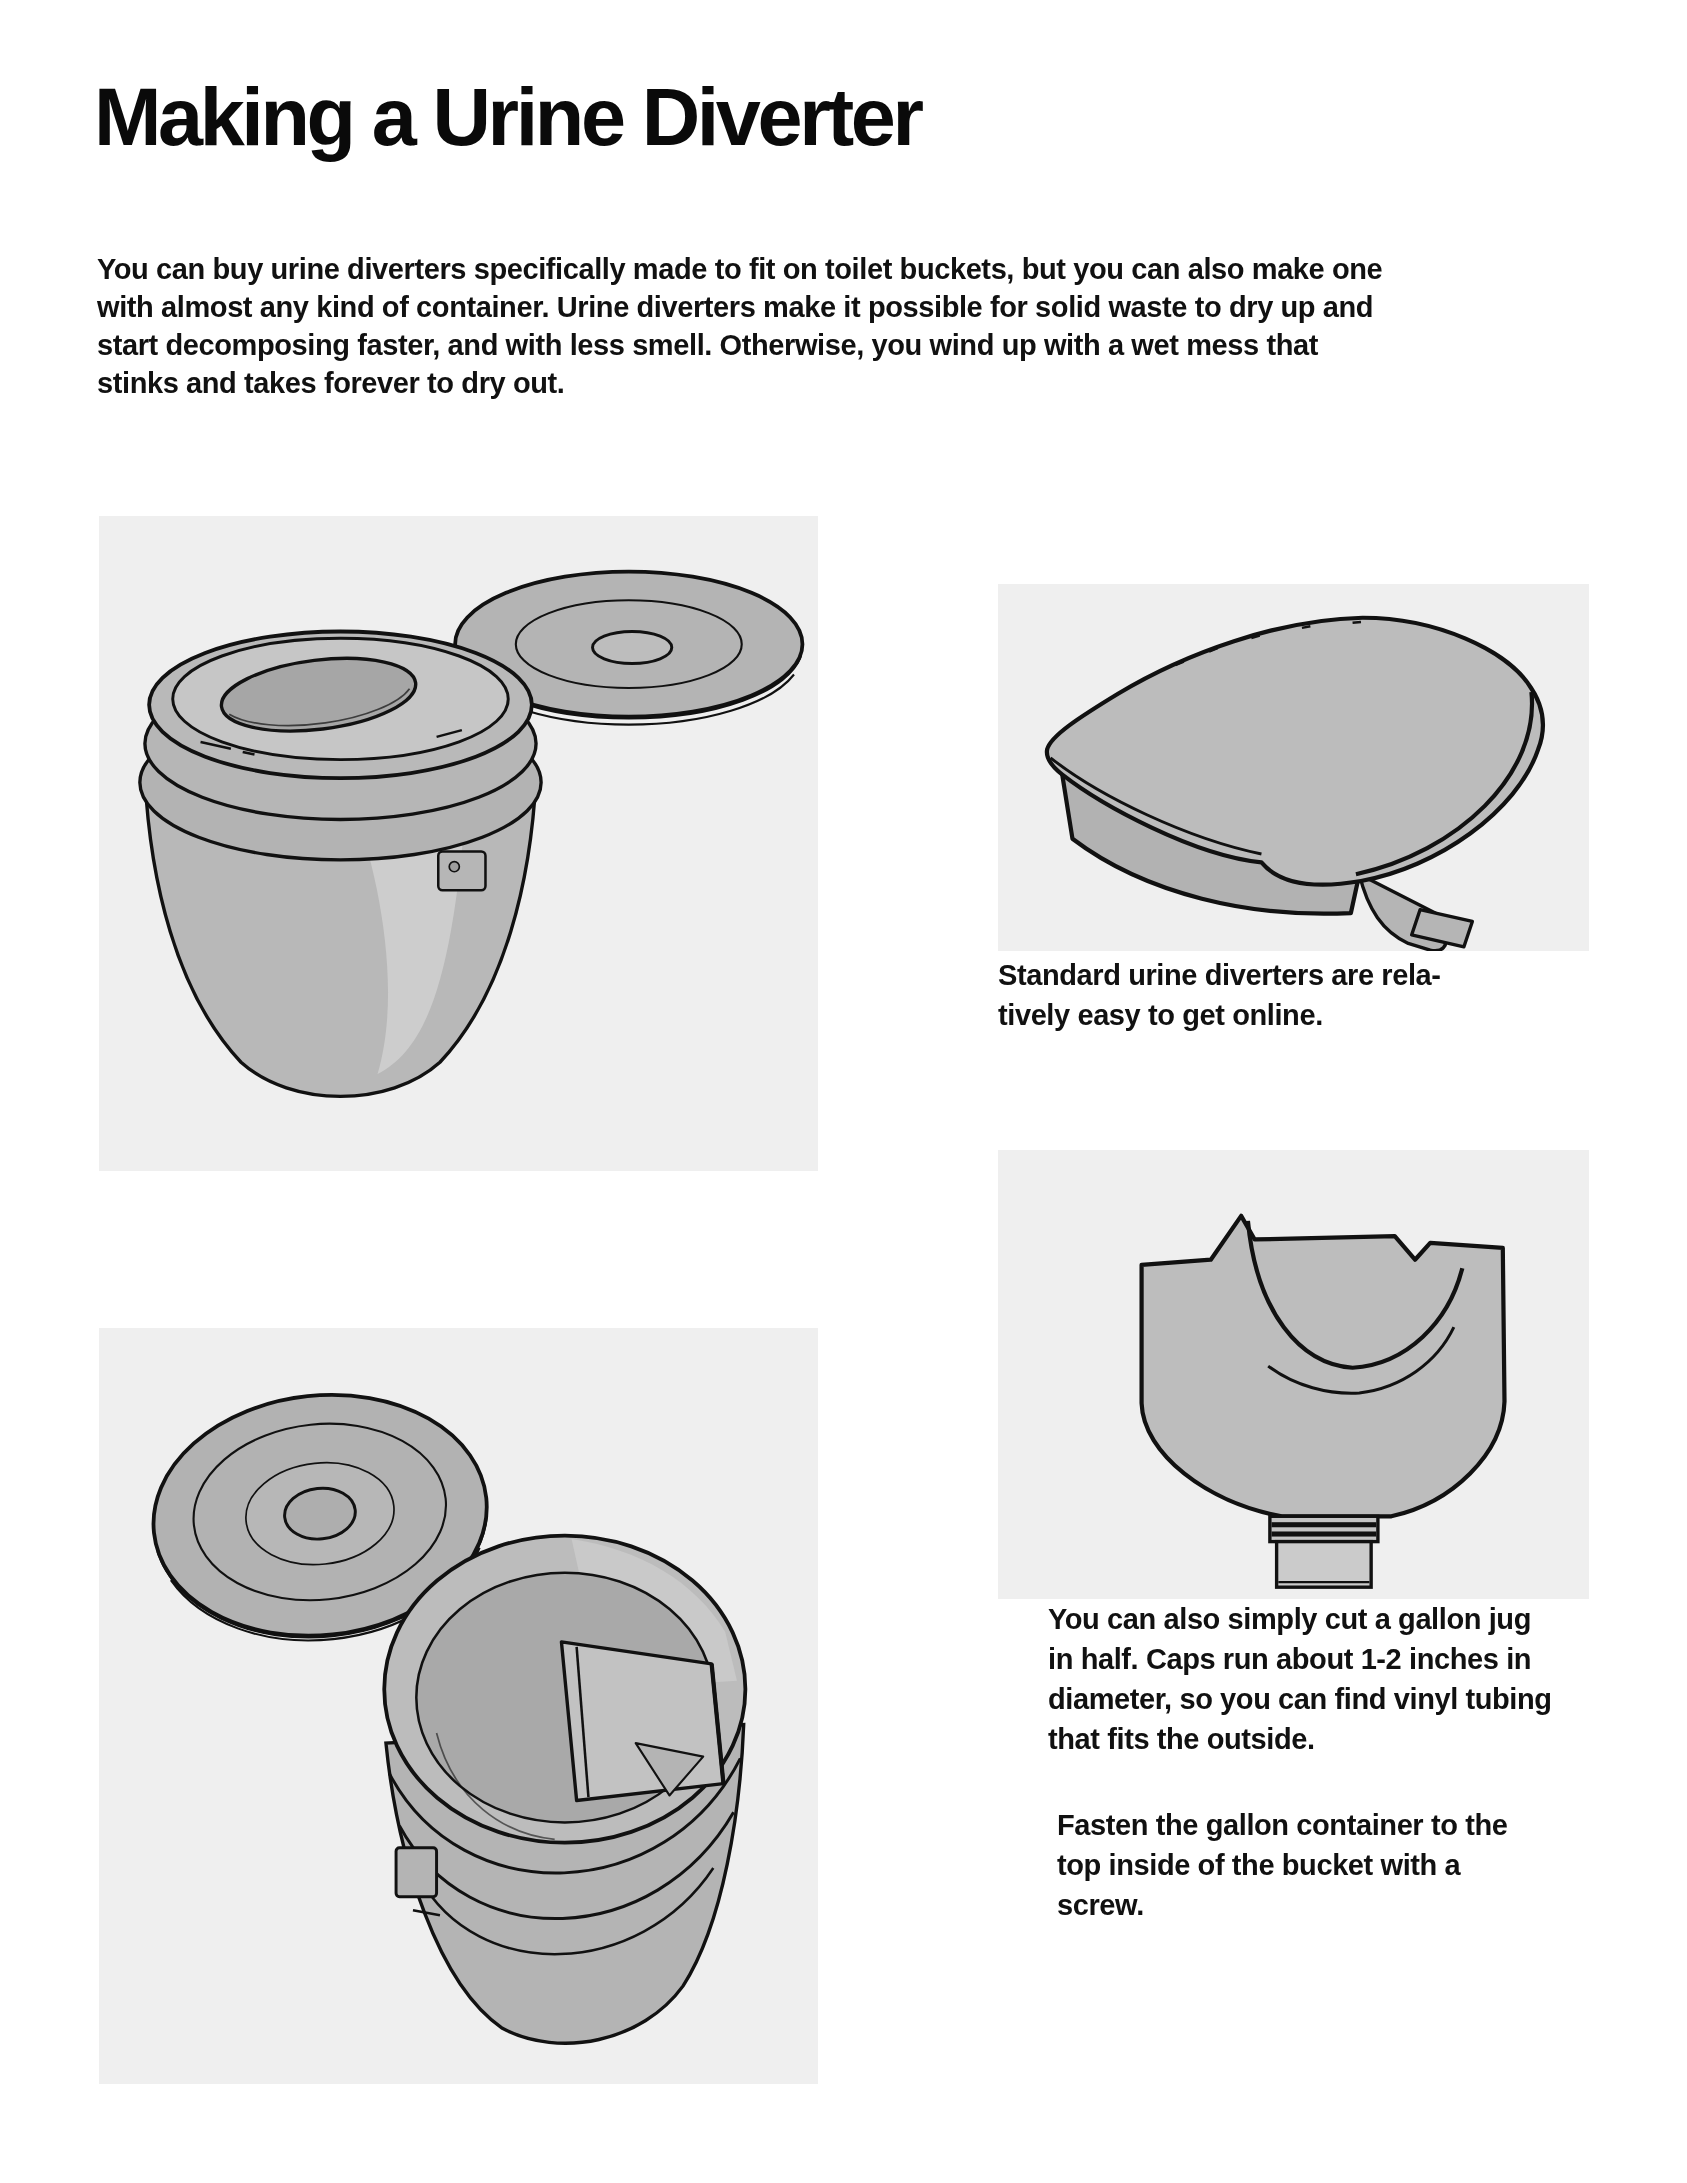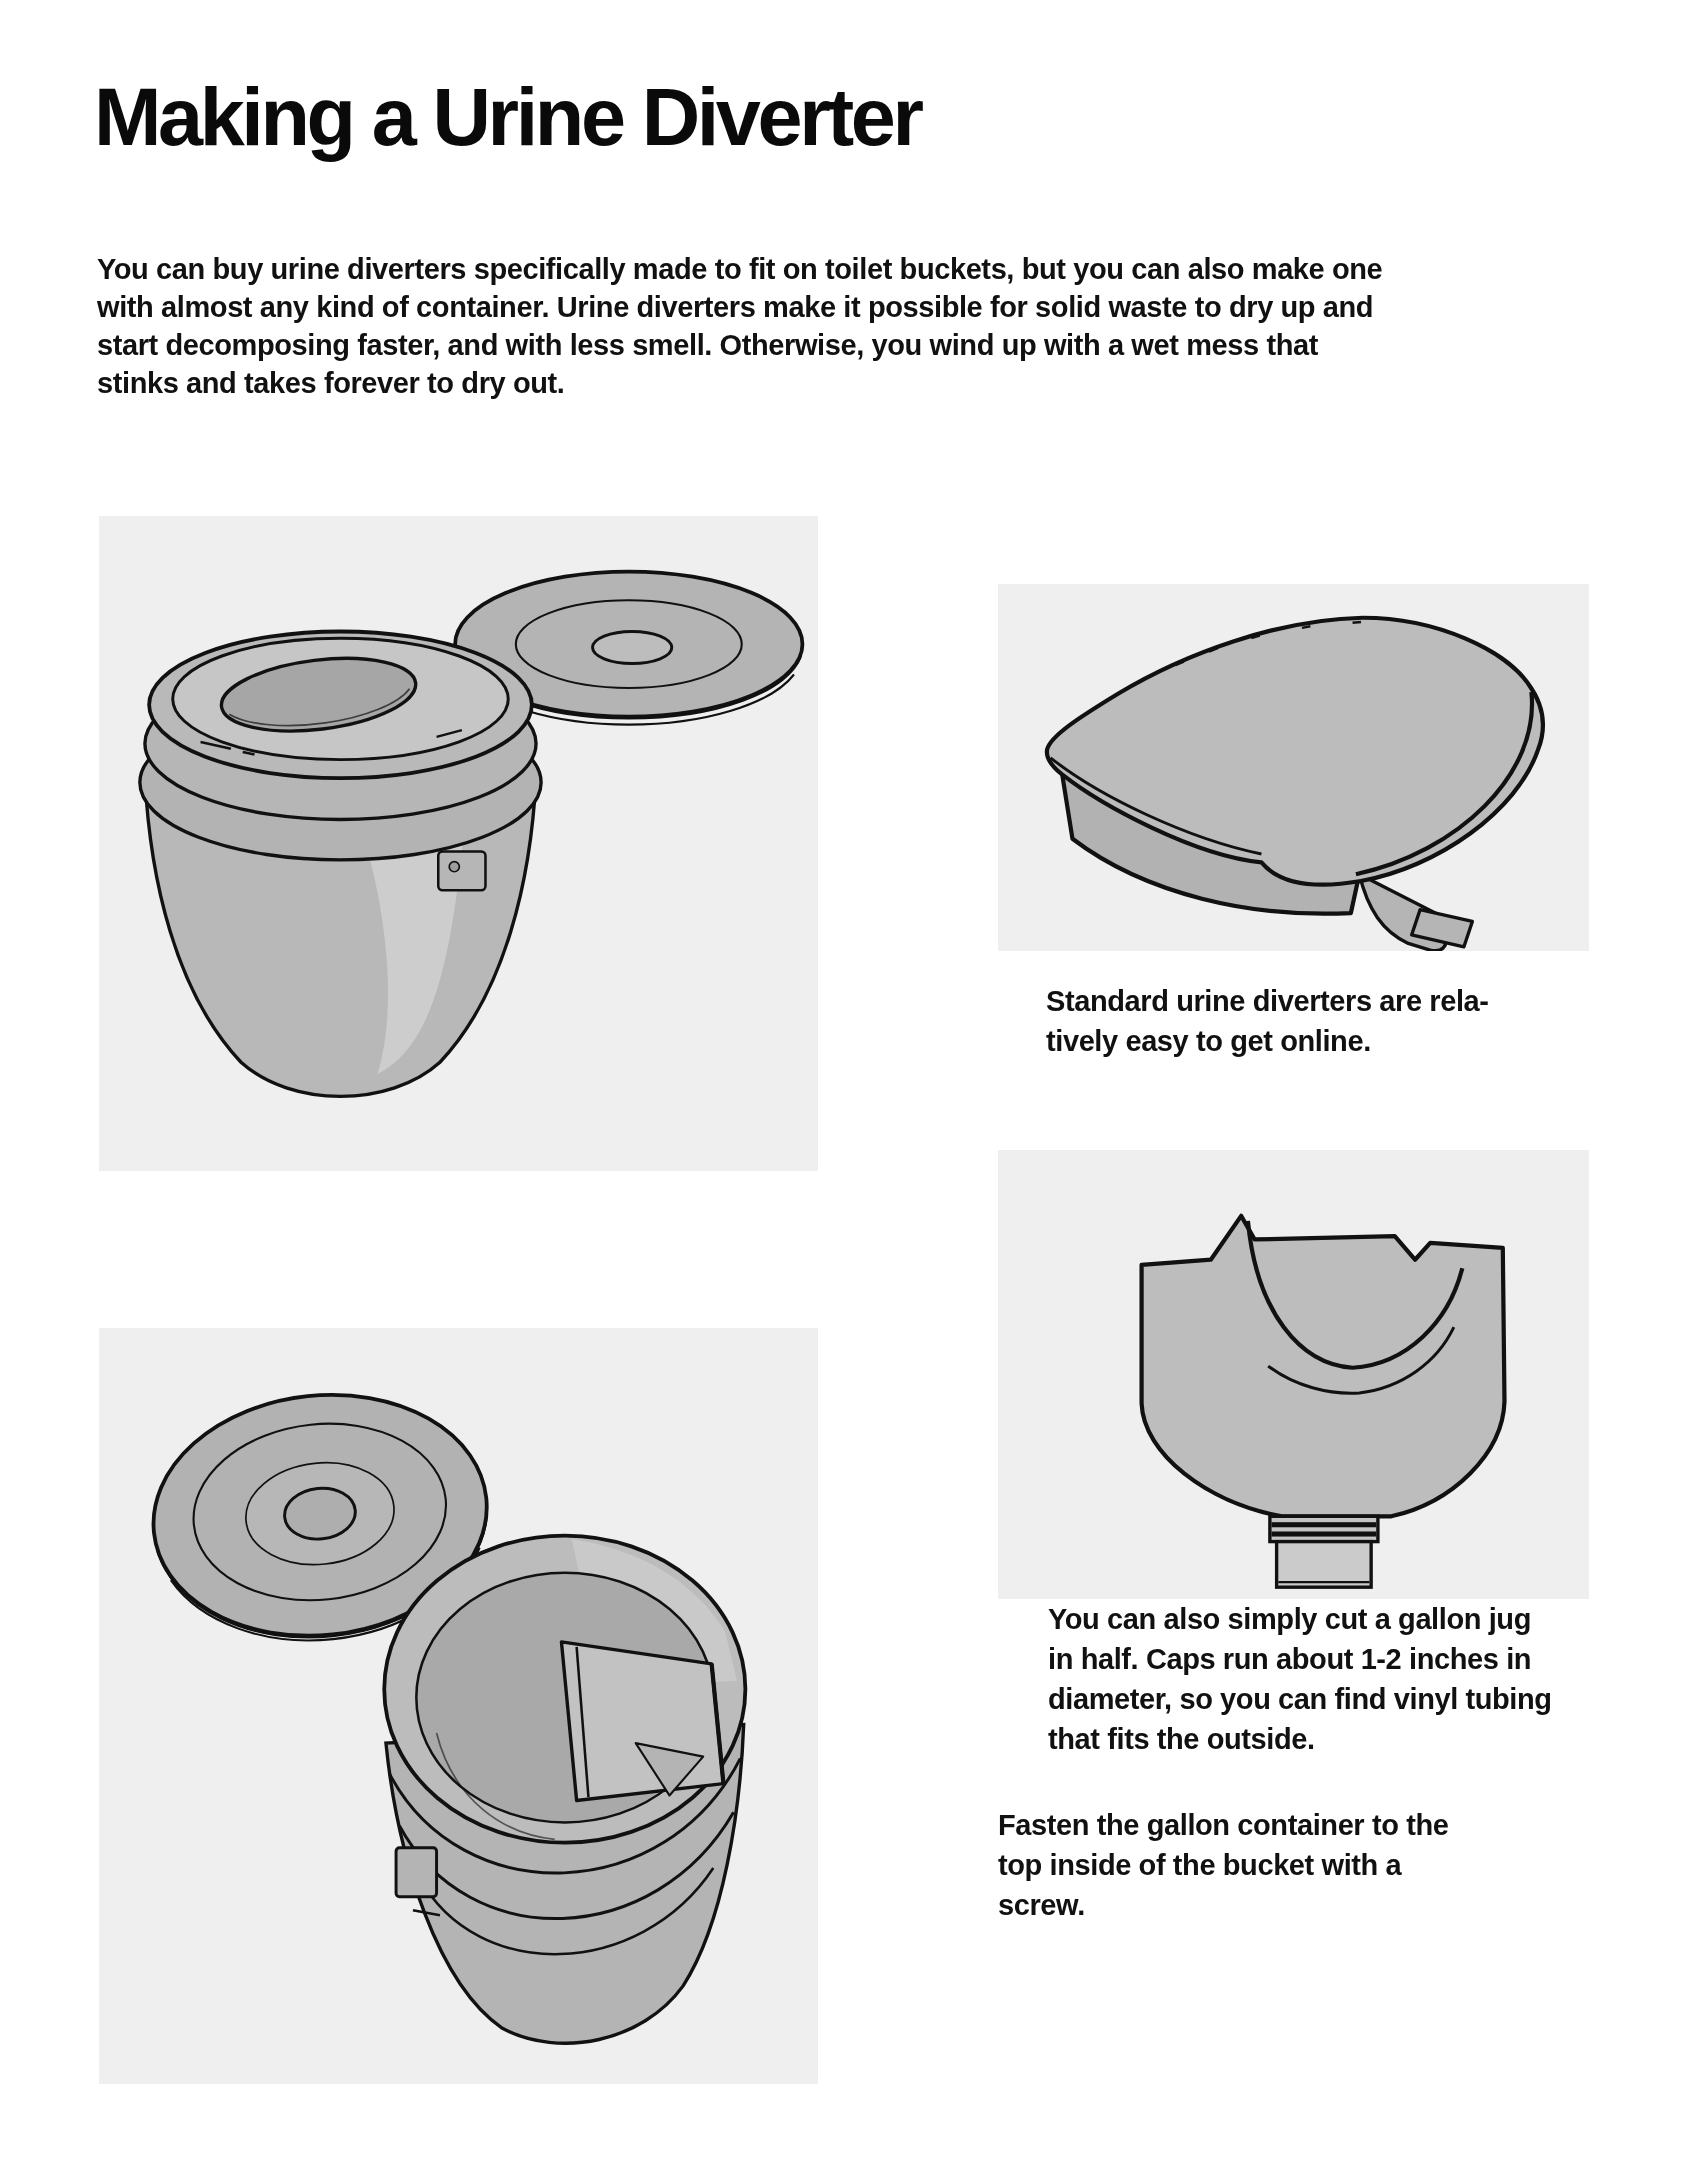--- a/index.html
+++ b/index.html
@@ -36,23 +36,23 @@
     margin-top:48px;
   }
   .caption{
     position:absolute;
     font-size:29px;
     font-weight:700;
     letter-spacing:-0.4px;
     line-height:40px;
     white-space:pre;
   }
-  .caption-standard{ left:998px; top:981px;margin-left:48px; }
+  .caption-standard{ left:998px; top:955px; }
   .caption-jug-1{ left:1048px; top:1599px; }
-  .caption-jug-2{ left:998px; top:1805px; }
+  .caption-jug-2{ left:1057px; top:1805px; }
   .panel{
     position:absolute;
     background:#efefef;
   }
   .panel svg{ display:block; width:100%; height:100%; }
   .panel-bucket-diverter{ left:99px; top:516px;  width:719px; height:655px; }
   .panel-standard-diverter{ left:998px; top:584px; width:591px; height:367px; }
   .panel-gallon-jug{ left:998px; top:1150px; width:591px; height:449px; }
   .panel-bucket-open{ left:99px; top:1328px; width:719px; height:756px; }
 </style>

